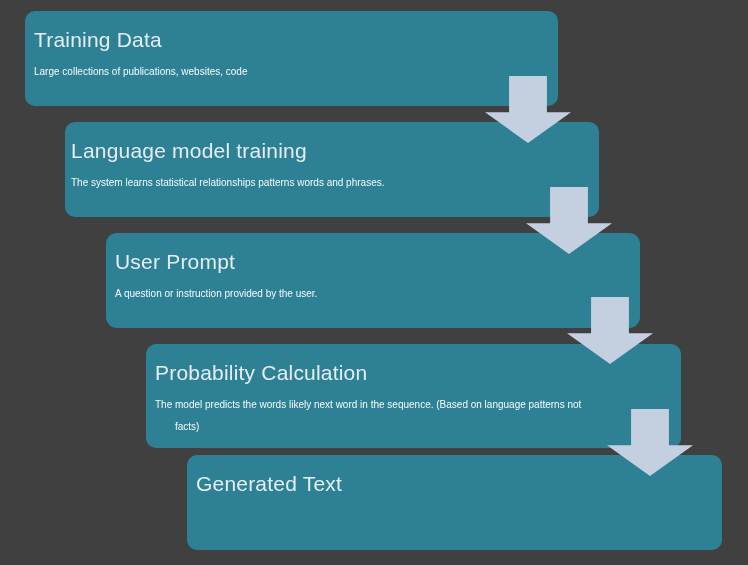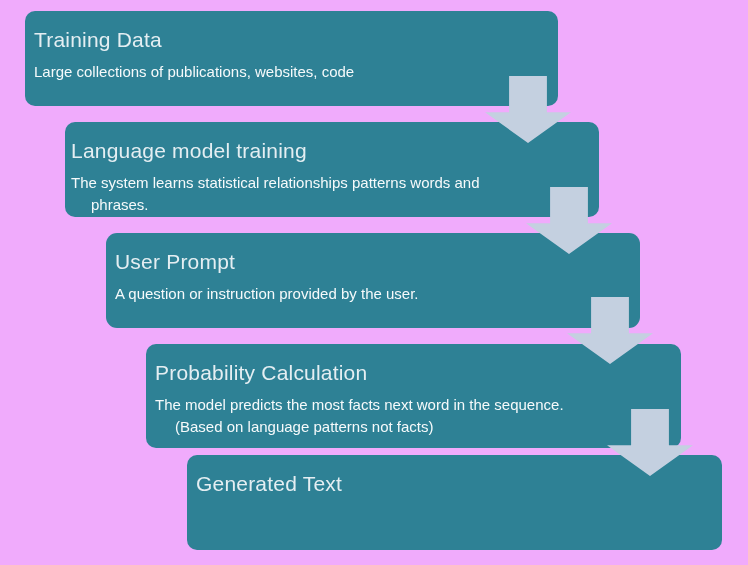--- a/index.html
+++ b/index.html
@@ -5,21 +5,21 @@
   html, body {
     margin: 0;
     padding: 0;
     background: #ffffff;
     font-family: "Liberation Sans", "DejaVu Sans", sans-serif;
   }
   .canvas {
     position: relative;
     width: 748px;
     height: 565px;
-    background: #f0abfc;
+    background: #404040;
     overflow: hidden;
   }
   .step {
     position: absolute;
     box-sizing: border-box;
     background: #2E8195;
     border-radius: 10px;
     color: #F6FAFB;
     padding: 15px 18px 0 9px;
     z-index: 1;
@@ -27,21 +27,21 @@
   .step .title {
     font-size: 21px;
     line-height: 27px;
     font-weight: 400;
     color: #E4EEF2;
     letter-spacing: 0.2px;
     white-space: nowrap;
   }
   .step .body {
     margin-top: 8px;
-    font-size: 15px;
+    font-size: 10px;
     line-height: 22px;
     color: #F6FAFB;
     max-width: 415px;
     padding-left: 20px;
     text-indent: -20px;
   }
   .step1 { left: 25px;  top: 11px;  width: 533px; height: 95px; }
   .step2 { left: 65px;  top: 122px; width: 534px; height: 95px; padding-left: 6px; }
   .step3 { left: 106px; top: 233px; width: 534px; height: 95px; border-radius: 11px; }
   .step4 { left: 146px; top: 344px; width: 535px; height: 104px; }
@@ -80,21 +80,21 @@
     <div class="body">The system learns statistical relationships patterns words and phrases.</div>
   </div>
 
   <div class="step step3">
     <div class="title">User Prompt</div>
     <div class="body">A question or instruction provided by the user.</div>
   </div>
 
   <div class="step step4">
     <div class="title">Probability Calculation</div>
-    <div class="body">The model predicts the most facts next word in the sequence. (Based on language patterns not facts)</div>
+    <div class="body">The model predicts the words likely next word in the sequence. (Based on language patterns not facts)</div>
   </div>
 
   <div class="step step5">
     <div class="title">Generated Text</div>
   </div>
 
   <div class="down-arrow arrow1"></div>
   <div class="down-arrow arrow2"></div>
   <div class="down-arrow arrow3"></div>
   <div class="down-arrow arrow4"></div>

